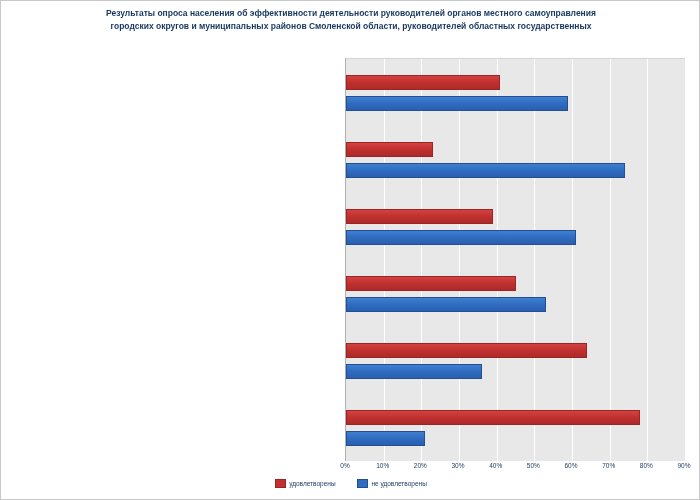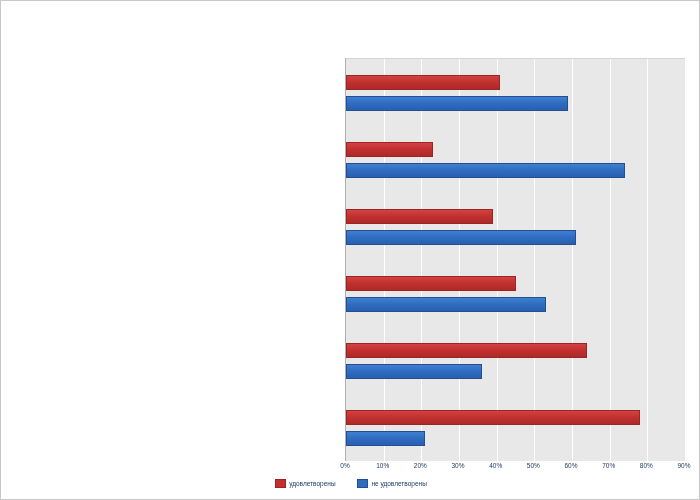--- a/index.html
+++ b/index.html
@@ -117,20 +117,22 @@
   .legend-swatch.sat { background: #c0302f; border: 1px solid #9c2524; }
   .legend-swatch.unsat { background: #2f6cc0; border: 1px solid #234e92; }
   .legend-label { vertical-align: middle; }
 </style>
 </head>
 <body>
 
 <div id="chart-root">
 
   <div id="chart-title">
+    <div>Результаты опроса населения об эффективности деятельности руководителей органов местного самоуправления</div>
+    <div>городских округов и муниципальных районов Смоленской области, руководителей областных государственных</div>
   </div>
 
   <div id="plot-area">
 
   <div class="gridline" style="left: 37.6667px;"></div>
       <div class="gridline" style="left: 75.3333px;"></div>
       <div class="gridline" style="left: 113px;"></div>
       <div class="gridline" style="left: 150.667px;"></div>
       <div class="gridline" style="left: 188.333px;"></div>
       <div class="gridline" style="left: 226px;"></div>

